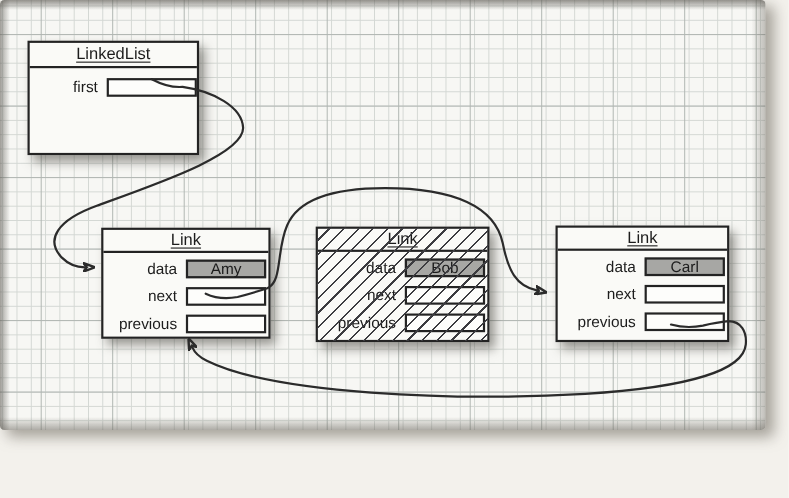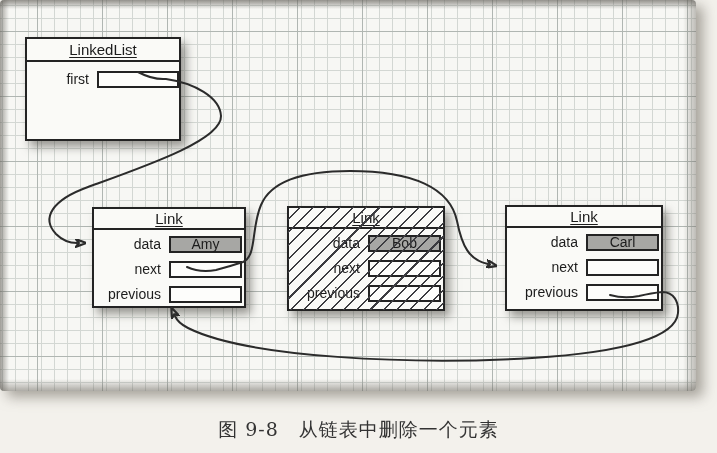--- a/index.html
+++ b/index.html
@@ -165,14 +165,13 @@
         </marker>
       </defs>
       <path marker-end="url(#ah)" d="M 138 72 Q 153 80 166 79 C 194 83 220 97 221 116 C 222 140 146 166 88 187 C 52 200 41 218 56 234 C 63 241 70 243 77 243"></path>
       <path marker-end="url(#ah)" d="M 187 267 Q 200 273 216 270 Q 231 266 243 262 C 257 256 251 228 261 205 C 271 181 303 171 350 171 C 413 171 450 188 457 221 C 462 246 469 260 488 264"></path>
       <path marker-end="url(#ah)" d="M 610 295 Q 624 299 639 296 Q 652 293 662 292 C 674 292 679 302 678 313 C 676 336 628 352 532 358 C 412 365 248 358 188 328 Q 178 323 175 316"></path>
     </svg>
 
     <div class="edge-shade"></div>
   </div>
 
-  <div class="caption">图 9-8　从链表中删除一个元素</div>
 </div>
 
 </body></html>

